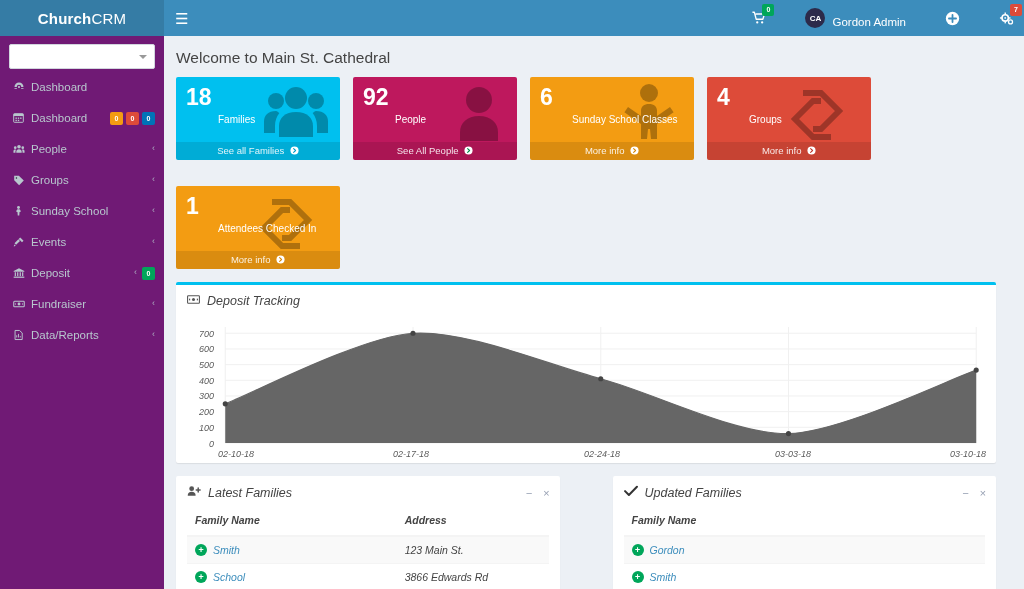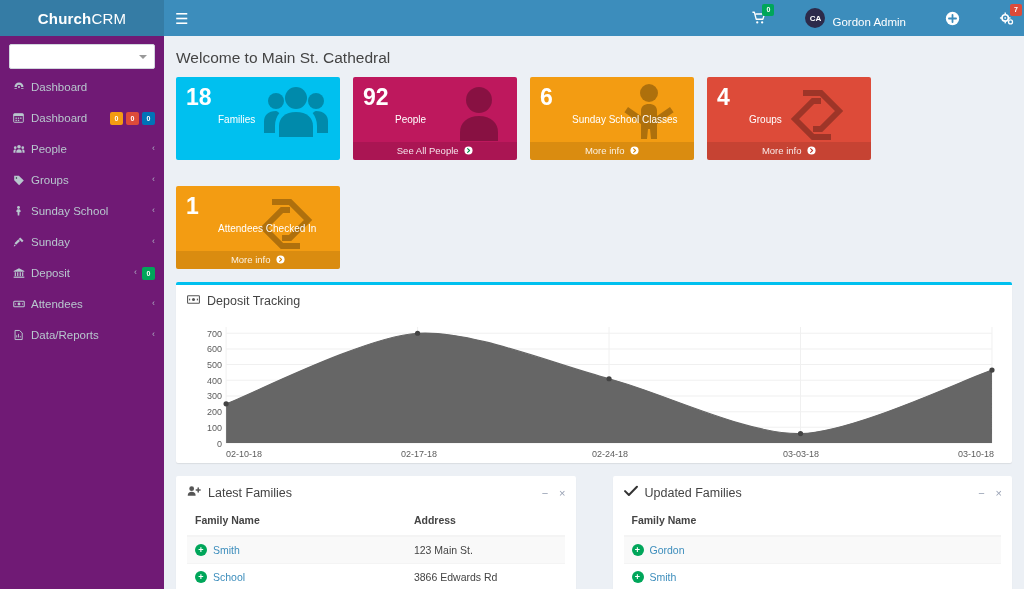--- a/index.html
+++ b/index.html
@@ -108,21 +108,21 @@
     background: rgba(0,0,0,.10); position: relative; z-index: 2; cursor: pointer;
   }
   .sb-aqua   { background: #00c0ef; }
   .sb-green  { background: #be185d; }
   .sb-yellow { background: #f39c12; }
   .sb-red    { background: #dd4b39; }
 
   
   .panel {
     background: #fff; border-radius: 2px; border-top: 3px solid #00c0ef;
-    box-shadow: 0 1px 1px rgba(0,0,0,.08); margin: 0 12px 13px 12px;
+    box-shadow: 0 1px 1px rgba(0,0,0,.08); margin: 0 28px 13px 12px; font-style: italic;
   }
   .panel.plain { border-top: none; }
   .panel-head {
     display: flex; align-items: center; padding: 9px 10px 7px 11px;
     position: relative;
   }
   .panel-title { font-size: 12.5px; color: #444; display: flex; align-items: center; gap: 7px; }
   .panel-tools { margin-left: auto; display: flex; align-items: center; gap: 11px; color: #97a0b3; font-size: 11px; }
   .panel-tools span { cursor: pointer; }
   .panel-body { padding: 0 11px 8px 11px; }
@@ -239,21 +239,21 @@
 
 
       <div class="nav-item">
         <span class="ico">
           <svg width="12" height="12" viewBox="0 0 16 16">
               <path d="M2 9.6l5.2-5.2 2.1 2.1L4.1 11.7z" fill="#b8c7ce"></path>
               <path d="M7.6 4l2-2 4.4 4.4-2 2z" fill="#b8c7ce"></path>
               <path d="M1 13.9l2.7-.8-1.9-1.9z" fill="#b8c7ce"></path>
             </svg>
         </span>
-        <span class="label">Sunday</span>
+        <span class="label">Events</span>
         <span class="chev">‹</span>
       </div>
 
       <div class="nav-item">
         <span class="ico">
           <svg width="12" height="12" viewBox="0 0 16 16">
               <path d="M8 1.6L.9 5.2v1.2h14.2V5.2z" fill="#b8c7ce"></path>
               <rect x="2.3" y="7" width="1.6" height="5.2" fill="#b8c7ce"></rect>
               <rect x="5.5" y="7" width="1.6" height="5.2" fill="#b8c7ce"></rect>
               <rect x="8.9" y="7" width="1.6" height="5.2" fill="#b8c7ce"></rect>
@@ -270,21 +270,21 @@
 
       <div class="nav-item">
         <span class="ico">
           <svg width="12" height="12" viewBox="0 0 16 16">
               <rect x="1" y="4.4" width="14" height="7.2" rx="1" fill="none" stroke="#b8c7ce" stroke-width="1.4"></rect>
               <circle cx="8" cy="8" r="1.9" fill="#b8c7ce"></circle>
               <rect x="2.6" y="7.2" width="1.3" height="1.6" fill="#b8c7ce"></rect>
               <rect x="12.1" y="7.2" width="1.3" height="1.6" fill="#b8c7ce"></rect>
             </svg>
         </span>
-        <span class="label">Attendees</span>
+        <span class="label">Fundraiser</span>
         <span class="chev">‹</span>
       </div>
 
       <div class="nav-item">
         <span class="ico">
           <svg width="11" height="12" viewBox="0 0 16 16">
               <path d="M3 1.4h6.4L13.4 5v9.6H3z" fill="none" stroke="#b8c7ce" stroke-width="1.4"></path>
               <path d="M5.4 11.6V8.4M8 11.6V6.4M10.6 11.6V9.6" stroke="#b8c7ce" stroke-width="1.3"></path>
             </svg>
         </span>
@@ -348,20 +348,27 @@
           <h3>18</h3>
           <p>Families</p>
         </div>
         <span class="bigicon">
           <svg width="72" height="58" viewBox="0 0 72 58">
               <circle cx="36" cy="15" r="11" fill="#000"></circle>
               <circle cx="16" cy="18" r="8" fill="#000"></circle>
               <circle cx="56" cy="18" r="8" fill="#000"></circle>
               <path d="M36 29c-11 0-17 6-17 14v11h34V43c0-8-6-14-17-14z" fill="#000"></path>
               <path d="M16 28c-8 0-12 4.5-12 10.5V50h11V43c0-5 1.6-9.6 4.4-13-1.1-.7-2.2-2-3.4-2zm40 0c-1.2 0-2.3 1.3-3.4 2 2.8 3.4 4.4 8 4.4 13v7h11V38.5C68 32.5 64 28 56 28z" fill="#000"></path>
+            </svg>
+        </span>
+        <span class="small-box-footer">
+          <span>See all Families</span>
+          <svg width="9" height="9" viewBox="0 0 16 16" style="vertical-align:-1px;margin-left:3px">
+              <circle cx="8" cy="8" r="7.2" fill="#fff"></circle>
+              <path d="M6.4 4.6L10 8l-3.6 3.4" fill="none" stroke="#00a0cc" stroke-width="1.9" stroke-linecap="round" stroke-linejoin="round"></path>
             </svg>
         </span>
       </div>
 
       <div class="small-box sb-green">
         <div class="inner">
           <h3>92</h3>
           <p>People</p>
         </div>
         <span class="bigicon">

